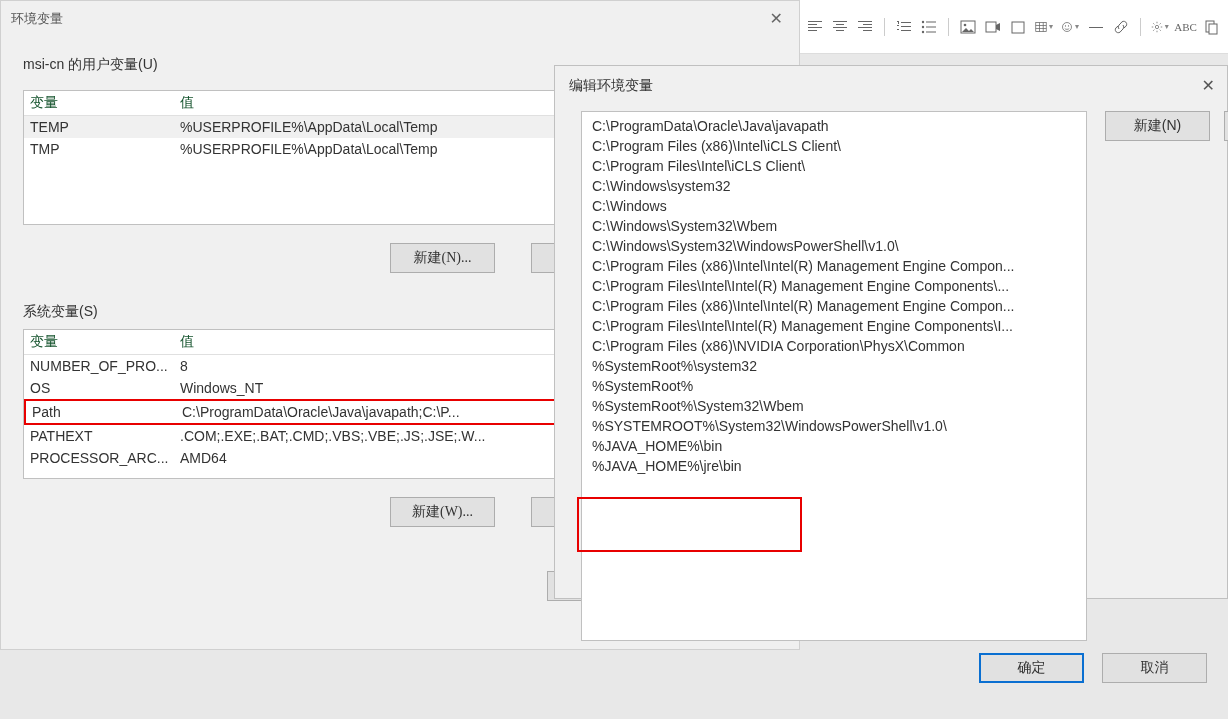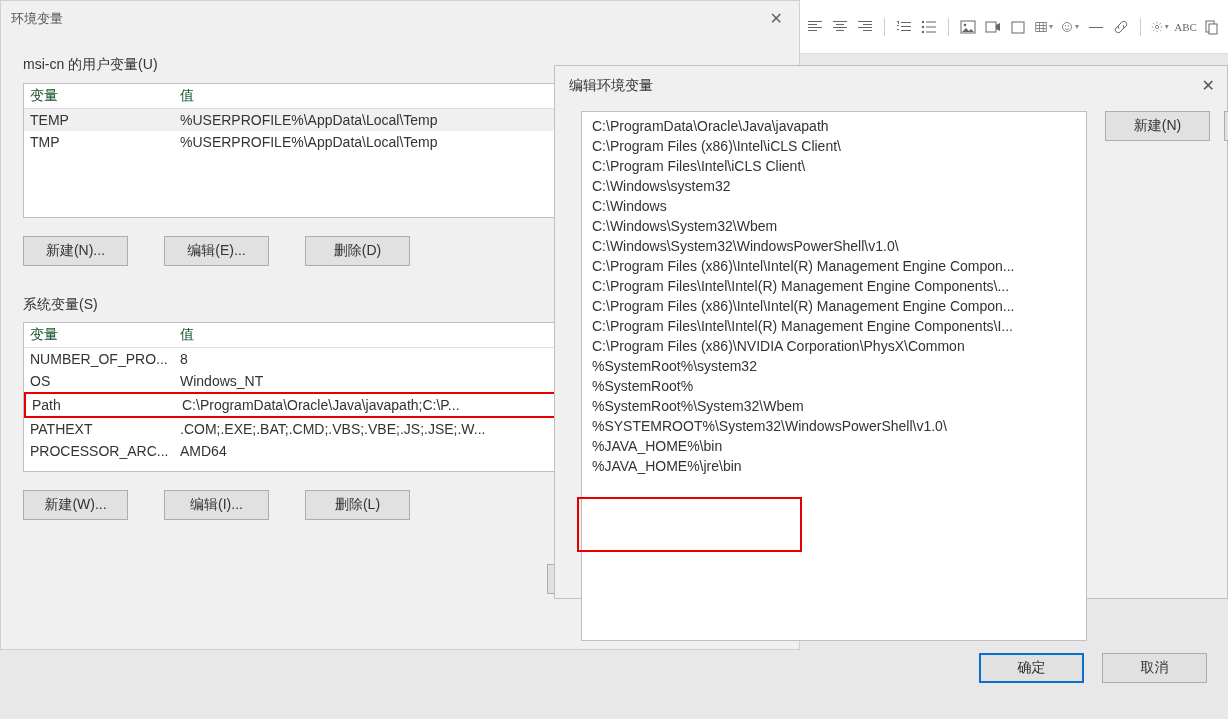--- a/index.html
+++ b/index.html
@@ -52,21 +52,21 @@
 .env-dialog .titlebar .close {
   margin-left: auto;
   font-size: 16px;
   color: #666;
   padding: 0 6px;
 }
 .env-body {
   padding: 20px 22px 10px 22px;
 }
 .user-vars-label {
-  margin-bottom: 9px;
+  margin-bottom: 16px;
   font-size: 14px;
 }
 .table-frame {
   background: #fff;
   border: 1px solid #c0c0c0;
   height: 135px;
   overflow: hidden;
 }
 .var-row {
   display: flex;
@@ -77,22 +77,24 @@
   border-bottom: 1px solid #e0e0e0;
   background:#fff;
   color:#14532d;
 }
 .var-row .col-name { width: 150px; }
 .var-row .col-val { flex: 1; white-space: nowrap; overflow:hidden; text-overflow:ellipsis;}
 .var-row.sel { background: #f0f0f0; }
 
 .btn-row {
   display:flex;
+  justify-content:flex-end;
   gap: 36px;
   padding: 18px 0 6px 0;
+  font-family: Liberation Serif, serif;
 }
 .btn {
   min-width: 105px;
   height: 30px;
   background: #e1e1e1;
   border: 1px solid #adadad;
   font-size: 14px;
   display: inline-flex;
   align-items: center;
   justify-content: center;

